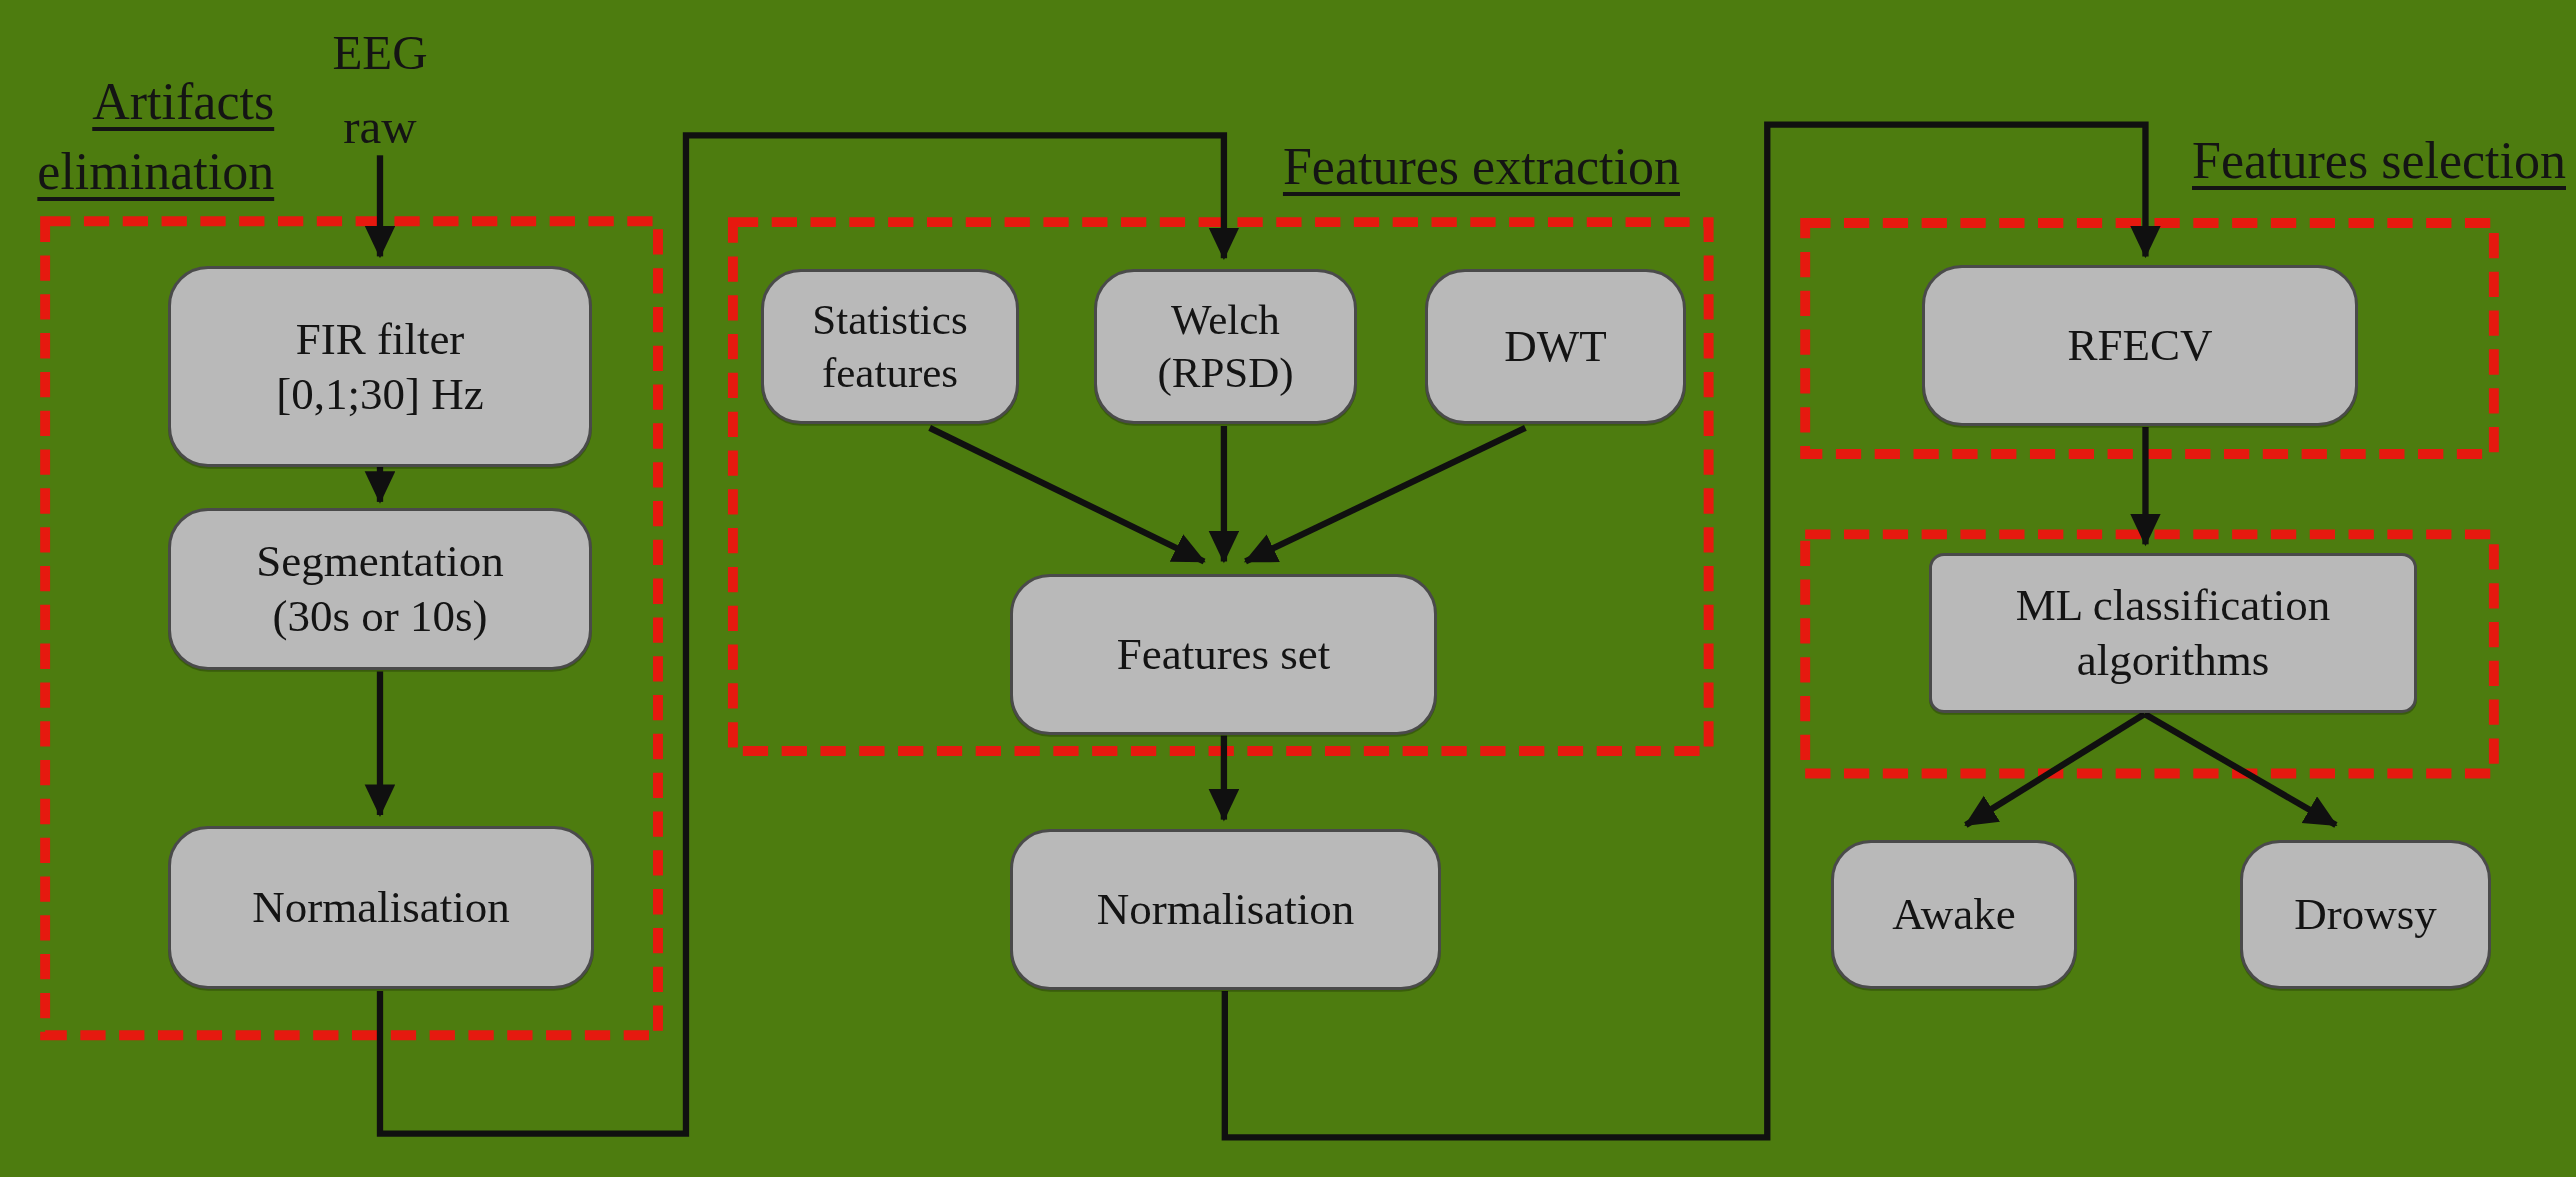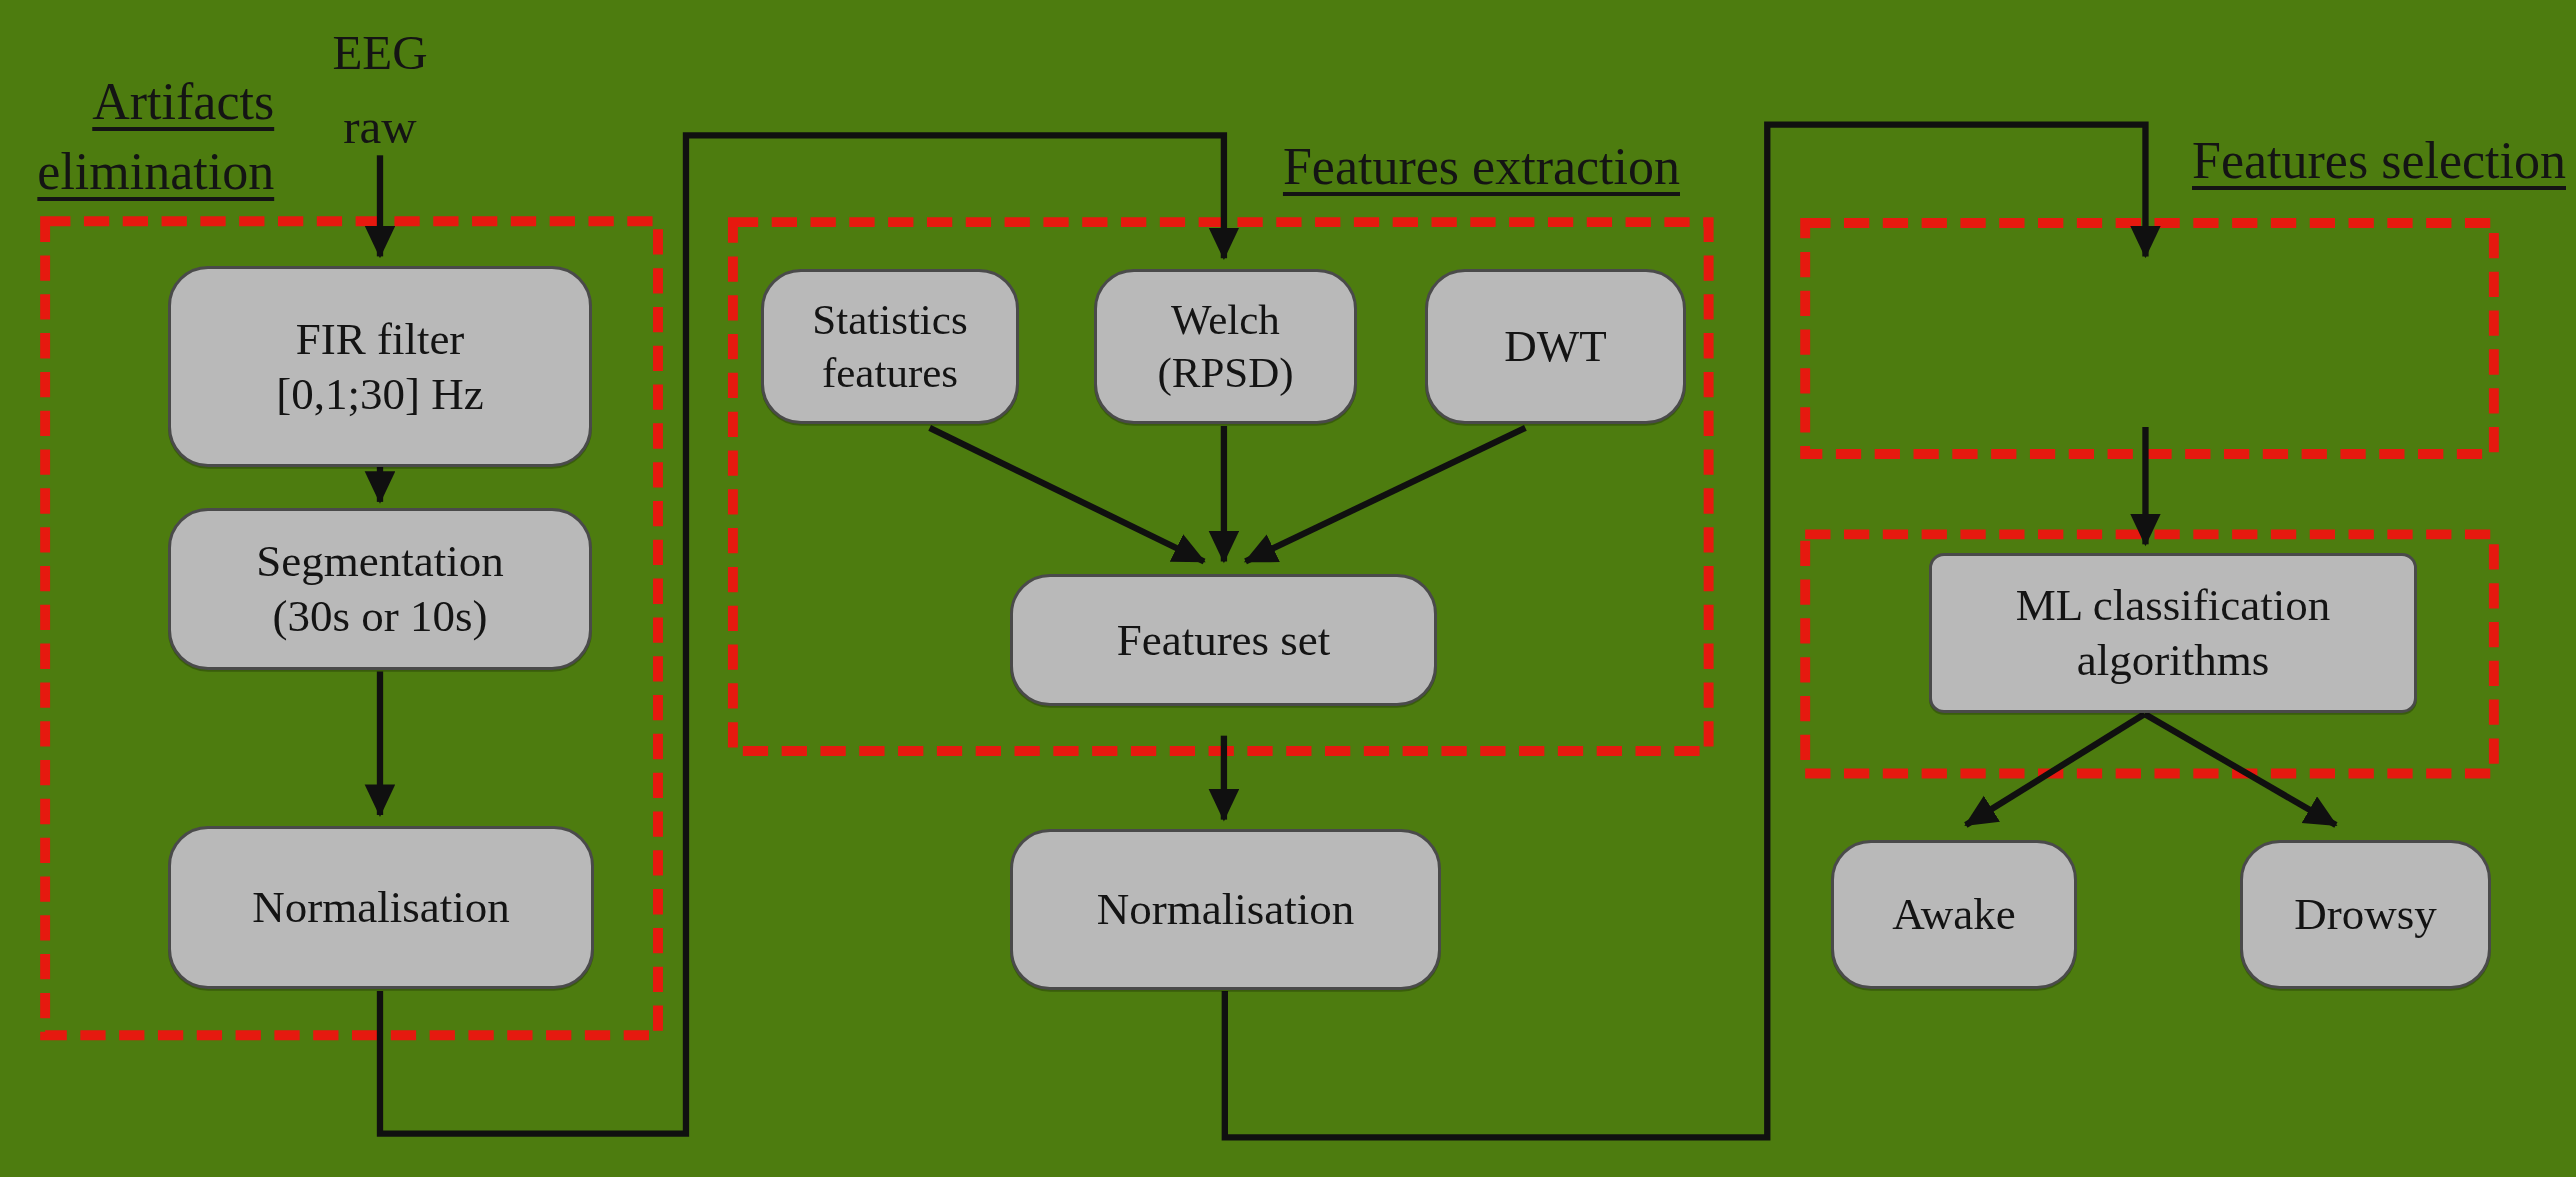--- a/index.html
+++ b/index.html
@@ -134,28 +134,31 @@
 
   <div class="node" style="left:1094px; top:269px; width:263px; height:155px; font-size:43px;">
     <span>Welch</span>
     <span>(RPSD)</span>
   </div>
 
   <div class="node" style="left:1425px; top:269px; width:261px; height:155px;">
     <span>DWT</span>
   </div>
 
-  <div class="node" style="left:1010px; top:574px; width:427px; height:132px;">
+  <div class="node" style="left:1010px; top:574px; width:427px; height:161px;">
     <span>Features set</span>
   </div>
 
   <div class="node" style="left:1010px; top:829px; width:431px; height:161px;">
     <span>Normalisation</span>
   </div>
 
+  <div class="node" style="left:1922px; top:265px; width:436px; height:161px;">
+    <span>RFECV</span>
+  </div>
 
   <div class="node" style="left:1929px; top:553px; width:488px; height:160px;border-radius:15px;">
     <span>ML classification</span>
     <span>algorithms</span>
   </div>
 
   <div class="node" style="left:1831px; top:840px; width:246px; height:149px;">
     <span>Awake</span>
   </div>
 

